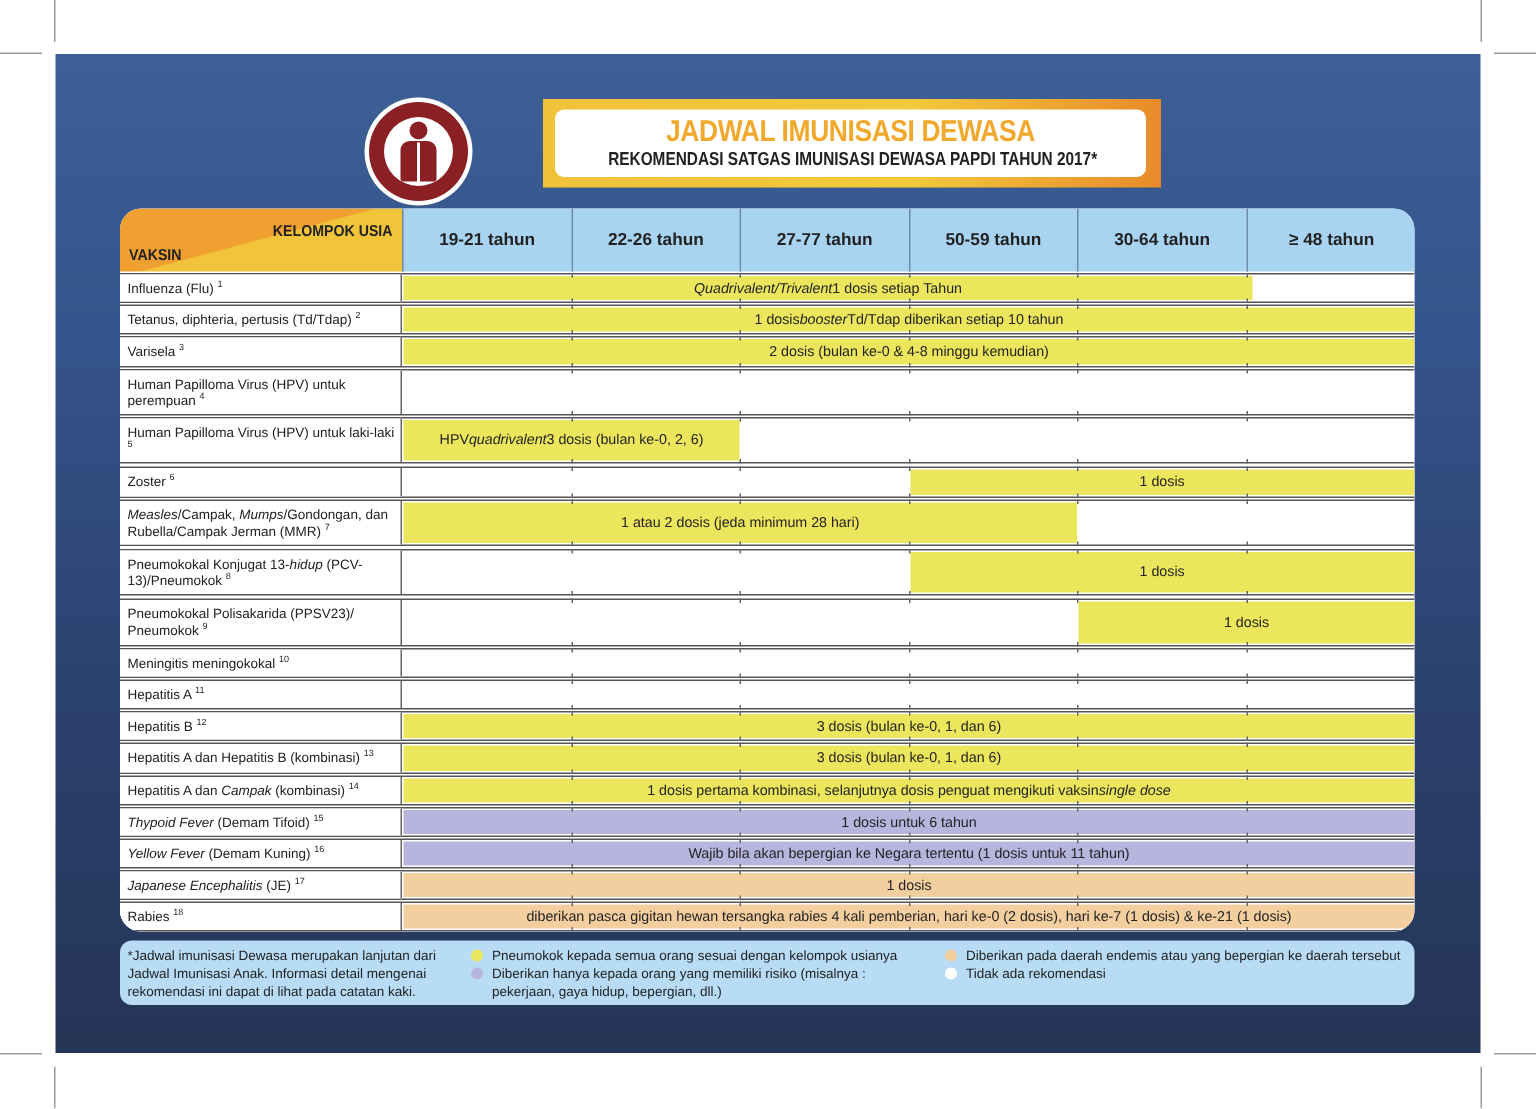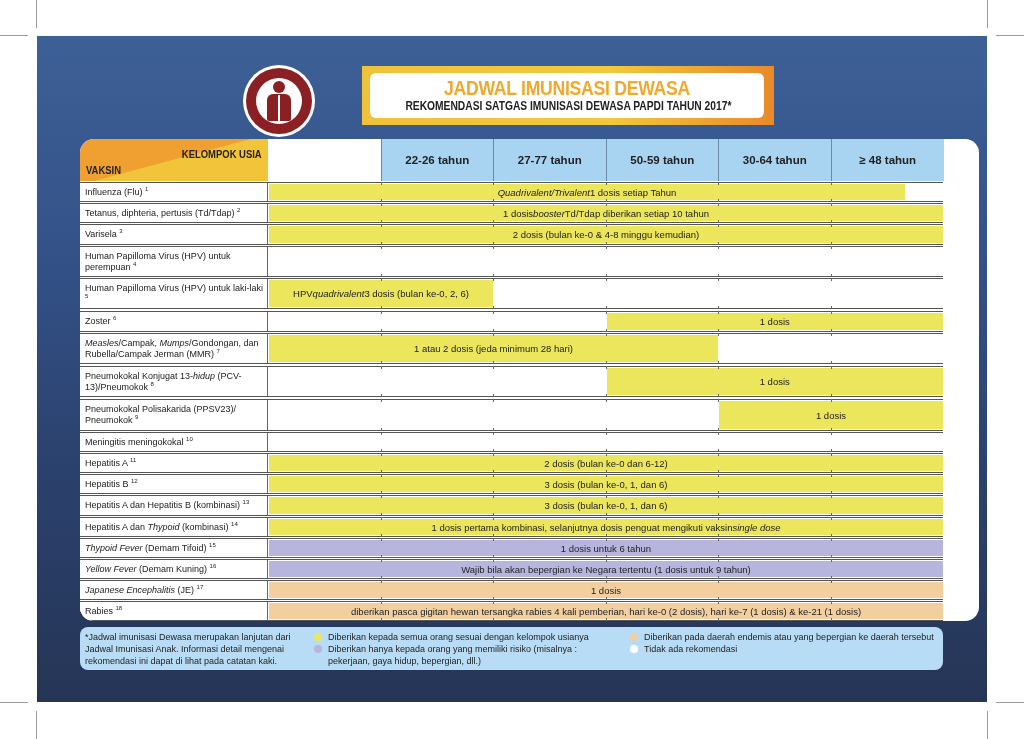--- a/index.html
+++ b/index.html
@@ -15,21 +15,21 @@
   .logo .inner { position:absolute; left:13px; top:13px; width:46px; height:46px; border-radius:50%; background:#fff; }
   .logo .head { position:absolute; left:30px; top:16px; width:12px; height:12px; border-radius:50%; background:#8a1f24; }
   .logo .body { position:absolute; left:24px; top:29px; width:24px; height:27px; background:#8a1f24; border-radius:6px 6px 2px 2px; }
   .logo .staff { position:absolute; left:35px; top:30px; width:2px; height:28px; background:#fff; }
   .title-frame { position:absolute; left:362px; top:66px; width:412px; height:59px;
         background:linear-gradient(90deg,#f0c23a 0%,#f2c93b 60%,#e88a2a 100%); }
   .title-box { position:absolute; left:8px; top:7px; width:394px; height:45px; background:#fff; border-radius:6px; text-align:center; }
   .title-main { font-family:"Liberation Sans", sans-serif; font-weight:bold; color:#f0a92c; font-size:20px; letter-spacing:-0.3px; margin-top:4px; line-height:22px; transform:scaleX(0.88); }
   .title-sub { font-weight:bold; color:#222; font-size:12.5px; line-height:14px; transform:scaleX(0.82); white-space:nowrap; }
 
-  .table { position:absolute; left:80px; top:139px; width:863px; height:482px; background:#fff; border-radius:14px 14px 14px 14px; overflow:hidden;padding-left:36px; }
+  .table { position:absolute; left:80px; top:139px; width:863px; height:482px; background:#fff; border-radius:14px 14px 14px 14px; overflow:hidden; }
   .hdr-corner { position:absolute; left:0; top:0; width:188px; height:42px;
        background:linear-gradient(165deg,#f0a030 0%,#f0a030 49%,#f2c43a 50%,#f2c43a 100%); }
   .hdr-corner .ku { position:absolute; right:6px; top:9px; font-size:10.5px; font-weight:bold; color:#222; transform:scaleX(0.9); transform-origin:right; }
   .hdr-corner .vk { position:absolute; left:6px; bottom:5px; font-size:10.5px; font-weight:bold; color:#222; transform:scaleX(0.9); transform-origin:left; }
   .hdr-cell { position:absolute; top:0; height:42px; background:#a8d4f2; border-left:1px solid #6a8aa6; display:flex; align-items:center; justify-content:center; font-weight:bold; font-size:11.5px; color:#222; box-sizing:border-box; }
   .row { position:absolute; left:0; width:863px; background:#fff; border-top:1px solid #555; border-bottom:1px solid #555; box-sizing:border-box; }
   .label { position:absolute; left:0; top:0; width:188px; height:100%; background:#fff; display:flex; align-items:center; padding-left:5px; box-sizing:border-box; font-size:9px; color:#222; line-height:11px; border-right:1px solid #666; }
   .label sup { font-size:6px; vertical-align:4px; line-height:0; }
   .span { position:absolute; top:1px; bottom:1px; display:flex; align-items:center; justify-content:center; font-size:9.5px; color:#222; white-space:nowrap; box-sizing:border-box; }
   .y { background:#ece65d; }
@@ -69,30 +69,31 @@
     <div class="title-main">JADWAL IMUNISASI DEWASA</div>
     <div class="title-sub">REKOMENDASI SATGAS IMUNISASI DEWASA PAPDI TAHUN 2017*</div>
   </div>
 </div>
 
 <div class="table" id="tbl">
   <div class="hdr-corner">
     <span class="ku">KELOMPOK USIA</span>
     <span class="vk">VAKSIN</span>
   </div>
+<div class="hdr-cell" style="left: 188px; width: 112.5px;">19-21 tahun</div>
     <div class="hdr-cell" style="left: 300.5px; width: 112.5px;">22-26 tahun</div>
     <div class="hdr-cell" style="left: 413px; width: 112.5px;">27-77 tahun</div>
     <div class="hdr-cell" style="left: 525.5px; width: 112.5px;">50-59 tahun</div>
     <div class="hdr-cell" style="left: 638px; width: 112.5px;">30-64 tahun</div>
     <div class="hdr-cell" style="left: 750.5px; width: 113.5px;">≥ 48 tahun</div>
     <div class="row" style="top: 43px; height: 20px;">
       <div class="label">
         <span>Influenza (Flu) <sup>1</sup></span>
       </div>
-      <div class="span y" style="left: 189px; width: 636px; align-items: center;"><i>Quadrivalent/Trivalent</i> 1 dosis setiap Tahun</div>
+      <div class="span y" style="left: 189px; width: 566px; align-items: center;"><i>Quadrivalent/Trivalent</i> 1 dosis setiap Tahun</div>
       <div class="tick" style="left: 300.5px; top: -1px;"></div>
       <div class="tick" style="left: 300.5px; bottom: -1px;"></div>
       <div class="tick" style="left: 413px; top: -1px;"></div>
       <div class="tick" style="left: 413px; bottom: -1px;"></div>
       <div class="tick" style="left: 525.5px; top: -1px;"></div>
       <div class="tick" style="left: 525.5px; bottom: -1px;"></div>
       <div class="tick" style="left: 638px; top: -1px;"></div>
       <div class="tick" style="left: 638px; bottom: -1px;"></div>
       <div class="tick" style="left: 750.5px; top: -1px;"></div>
       <div class="tick" style="left: 750.5px; bottom: -1px;"></div>
@@ -236,21 +237,20 @@
       <div class="tick" style="left: 525.5px; bottom: -1px;"></div>
       <div class="tick" style="left: 638px; top: -1px;"></div>
       <div class="tick" style="left: 638px; bottom: -1px;"></div>
       <div class="tick" style="left: 750.5px; top: -1px;"></div>
       <div class="tick" style="left: 750.5px; bottom: -1px;"></div>
     </div>
     <div class="row" style="top: 314px; height: 20px;">
       <div class="label">
         <span>Hepatitis A <sup>11</sup></span>
       </div>
-      <div class="span y" style="left: 189px; width: 674px;">2 dosis (bulan ke-0 dan 6-12)</div>
       <div class="tick" style="left: 300.5px; top: -1px;"></div>
       <div class="tick" style="left: 300.5px; bottom: -1px;"></div>
       <div class="tick" style="left: 413px; top: -1px;"></div>
       <div class="tick" style="left: 413px; bottom: -1px;"></div>
       <div class="tick" style="left: 525.5px; top: -1px;"></div>
       <div class="tick" style="left: 525.5px; bottom: -1px;"></div>
       <div class="tick" style="left: 638px; top: -1px;"></div>
       <div class="tick" style="left: 638px; bottom: -1px;"></div>
       <div class="tick" style="left: 750.5px; top: -1px;"></div>
       <div class="tick" style="left: 750.5px; bottom: -1px;"></div>
@@ -282,21 +282,21 @@
       <div class="tick" style="left: 413px; bottom: -1px;"></div>
       <div class="tick" style="left: 525.5px; top: -1px;"></div>
       <div class="tick" style="left: 525.5px; bottom: -1px;"></div>
       <div class="tick" style="left: 638px; top: -1px;"></div>
       <div class="tick" style="left: 638px; bottom: -1px;"></div>
       <div class="tick" style="left: 750.5px; top: -1px;"></div>
       <div class="tick" style="left: 750.5px; bottom: -1px;"></div>
     </div>
     <div class="row" style="top: 378px; height: 20px;">
       <div class="label">
-        <span>Hepatitis A dan <i>Thypoid</i> (kombinasi) <sup>14</sup></span>
+        <span>Hepatitis A dan <i>Campak</i> (kombinasi) <sup>14</sup></span>
       </div>
       <div class="span y" style="left: 189px; width: 674px;">1 dosis pertama kombinasi, selanjutnya dosis penguat mengikuti vaksin <i>single dose</i></div>
       <div class="tick" style="left: 300.5px; top: -1px;"></div>
       <div class="tick" style="left: 300.5px; bottom: -1px;"></div>
       <div class="tick" style="left: 413px; top: -1px;"></div>
       <div class="tick" style="left: 413px; bottom: -1px;"></div>
       <div class="tick" style="left: 525.5px; top: -1px;"></div>
       <div class="tick" style="left: 525.5px; bottom: -1px;"></div>
       <div class="tick" style="left: 638px; top: -1px;"></div>
       <div class="tick" style="left: 638px; bottom: -1px;"></div>
@@ -316,21 +316,21 @@
       <div class="tick" style="left: 525.5px; bottom: -1px;"></div>
       <div class="tick" style="left: 638px; top: -1px;"></div>
       <div class="tick" style="left: 638px; bottom: -1px;"></div>
       <div class="tick" style="left: 750.5px; top: -1px;"></div>
       <div class="tick" style="left: 750.5px; bottom: -1px;"></div>
     </div>
     <div class="row" style="top: 420px; height: 20px;">
       <div class="label">
         <span><i>Yellow Fever</i> (Demam Kuning) <sup>16</sup></span>
       </div>
-      <div class="span p" style="left: 189px; width: 674px;">Wajib bila akan bepergian ke Negara tertentu (1 dosis untuk 9 tahun)</div>
+      <div class="span p" style="left: 189px; width: 674px;">Wajib bila akan bepergian ke Negara tertentu (1 dosis untuk 11 tahun)</div>
       <div class="tick" style="left: 300.5px; top: -1px;"></div>
       <div class="tick" style="left: 300.5px; bottom: -1px;"></div>
       <div class="tick" style="left: 413px; top: -1px;"></div>
       <div class="tick" style="left: 413px; bottom: -1px;"></div>
       <div class="tick" style="left: 525.5px; top: -1px;"></div>
       <div class="tick" style="left: 525.5px; bottom: -1px;"></div>
       <div class="tick" style="left: 638px; top: -1px;"></div>
       <div class="tick" style="left: 638px; bottom: -1px;"></div>
       <div class="tick" style="left: 750.5px; top: -1px;"></div>
       <div class="tick" style="left: 750.5px; bottom: -1px;"></div>
@@ -365,20 +365,20 @@
       <div class="tick" style="left: 638px; top: -1px;"></div>
       <div class="tick" style="left: 638px; bottom: -1px;"></div>
       <div class="tick" style="left: 750.5px; top: -1px;"></div>
       <div class="tick" style="left: 750.5px; bottom: -1px;"></div>
     </div>
   </div>
 
 <div class="legend" id="legend">
   <div class="note">*Jadwal imunisasi Dewasa merupakan lanjutan dari Jadwal Imunisasi Anak. Informasi detail mengenai rekomendasi ini dapat di lihat pada catatan kaki.</div>
 <div class="dot" style="background: rgb(236, 230, 93); left: 234px; top: 6px;"></div>
-    <div class="item" style="left: 248px; top: 4px;">Diberikan kepada semua orang sesuai dengan kelompok usianya</div>
+    <div class="item" style="left: 248px; top: 4px;">Pneumokok kepada semua orang sesuai dengan kelompok usianya</div>
     <div class="dot" style="background: rgb(183, 181, 222); left: 234px; top: 18px;"></div>
     <div class="item" style="left: 248px; top: 16px; width: 290px;">Diberikan hanya kepada orang yang memiliki risiko (misalnya : pekerjaan, gaya hidup, bepergian, dll.)</div>
     <div class="dot" style="background: rgb(243, 207, 160); left: 550px; top: 6px;"></div>
     <div class="item" style="left: 564px; top: 4px;">Diberikan pada daerah endemis atau yang bepergian ke daerah tersebut</div>
     <div class="dot" style="background: rgb(255, 255, 255); left: 550px; top: 18px;"></div>
     <div class="item" style="left: 564px; top: 16px;">Tidak ada rekomendasi</div>
   </div>
 
 </body></html>

